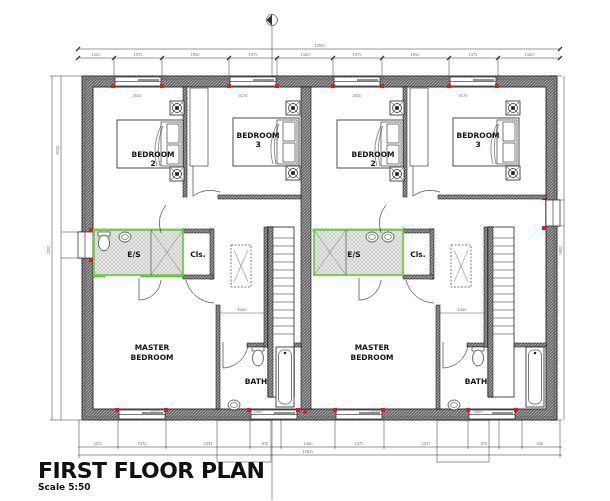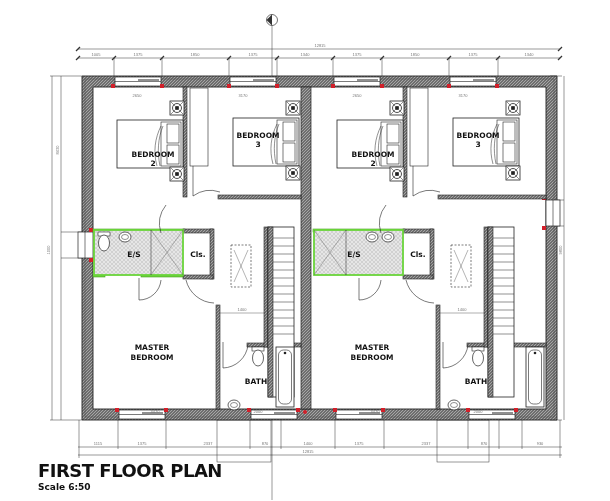--- a/index.html
+++ b/index.html
@@ -1,20 +1,20 @@
 <!DOCTYPE html>
 <html><head>
 <meta charset="utf-8">
 <style>
   html,body{margin:0;padding:0;background:#ffffff;}
   body{width:610px;height:501px;position:relative;overflow:hidden;font-family:"Liberation Sans",sans-serif;}
   #plan{position:absolute;left:0;top:0;width:610px;height:501px;}
   .room-label{font-family:"DejaVu Sans",sans-serif;font-weight:bold;font-size:7.5px;fill:#111;text-anchor:middle;}
   .dim{font-family:"Liberation Sans",sans-serif;font-size:4px;fill:#777;text-anchor:middle;}
-  .title{position:absolute;left:38px;top:460px;font-family:"DejaVu Sans",sans-serif;font-weight:bold;font-size:18px;letter-spacing:-0.5px;color:#111;line-height:22px;}
+  .title{position:absolute;left:38px;top:460px;font-family:"DejaVu Sans",sans-serif;font-weight:bold;font-size:22px;letter-spacing:-0.5px;color:#111;line-height:22px;}
   .scale{position:absolute;left:38px;top:482px;font-family:"DejaVu Sans",sans-serif;font-weight:bold;font-size:9px;color:#111;}
 </style>
 </head>
 <body>
 
 <svg id="plan" viewBox="0 0 610 501" xmlns="http://www.w3.org/2000/svg">
   <defs>
     <pattern id="hatch" width="3" height="3" patternUnits="userSpaceOnUse">
       <rect width="3" height="3" fill="#6e6e6e"></rect>
       <path d="M0,3 L3,0" stroke="#b5b5b5" stroke-width="0.8"></path>
@@ -369,13 +369,13 @@
 
     <text class="dim" x="137" y="97">2650</text>
     <text class="dim" x="243" y="97">3170</text>
     <text class="dim" x="155" y="413">3470</text>
     <text class="dim" x="258" y="413">2000</text>
     <text class="dim" x="242" y="311">1400</text>
   </g>
 </svg>
 
 <div class="title">FIRST FLOOR PLAN</div>
-<div class="scale">Scale 6:50</div>
+<div class="scale">Scale 5:50</div>
 
 </body></html>

